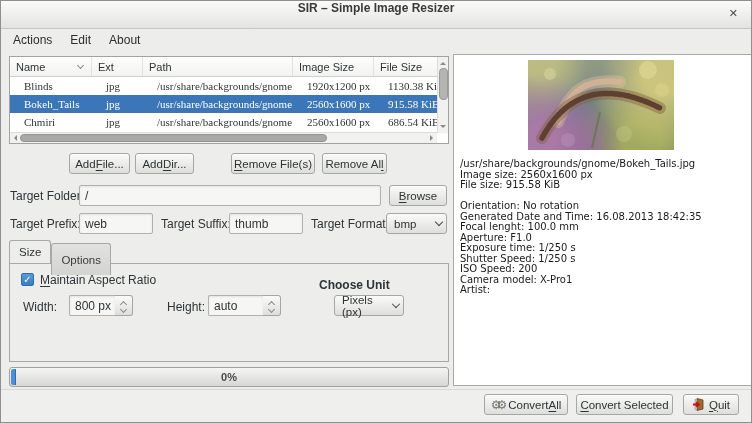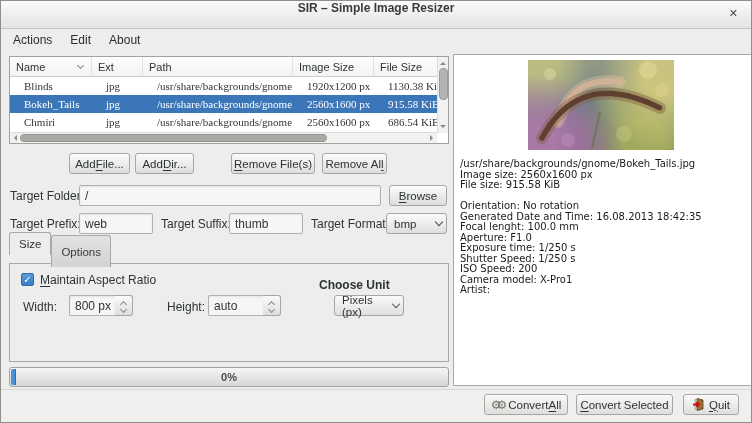--- a/index.html
+++ b/index.html
@@ -211,21 +211,21 @@
   <span class="lbl abs" style="left:9px;top:216px;">Target Prefix:</span>
   <div class="entry abs" style="left:78px;top:212px;width:74px;height:21px;">web</div>
   <span class="lbl abs" style="left:160px;top:216px;">Target Suffix:</span>
   <div class="entry abs" style="left:228px;top:212px;width:74px;height:21px;">thumb</div>
   <span class="lbl abs" style="left:310px;top:216px;">Target Format:</span>
   <div class="combo abs" style="left:385px;top:212px;width:61px;height:21px;">
     <span>bmp</span>
     <span class="chev"></span>
   </div>
 
-  <div class="abs" style="left:8px;top:231px;z-index:3;display:flex;">
+  <div class="abs" style="left:8px;top:239px;z-index:3;display:flex;">
     <div class="tab active">
         <span>Size</span>
       </div>
     <div class="tab inactive">
         <span>Options</span>
       </div>
   </div>
   <div class="tabframe"></div>
 
   <div class="checkbox abs" style="left:20px;top:272px;z-index:2;">

